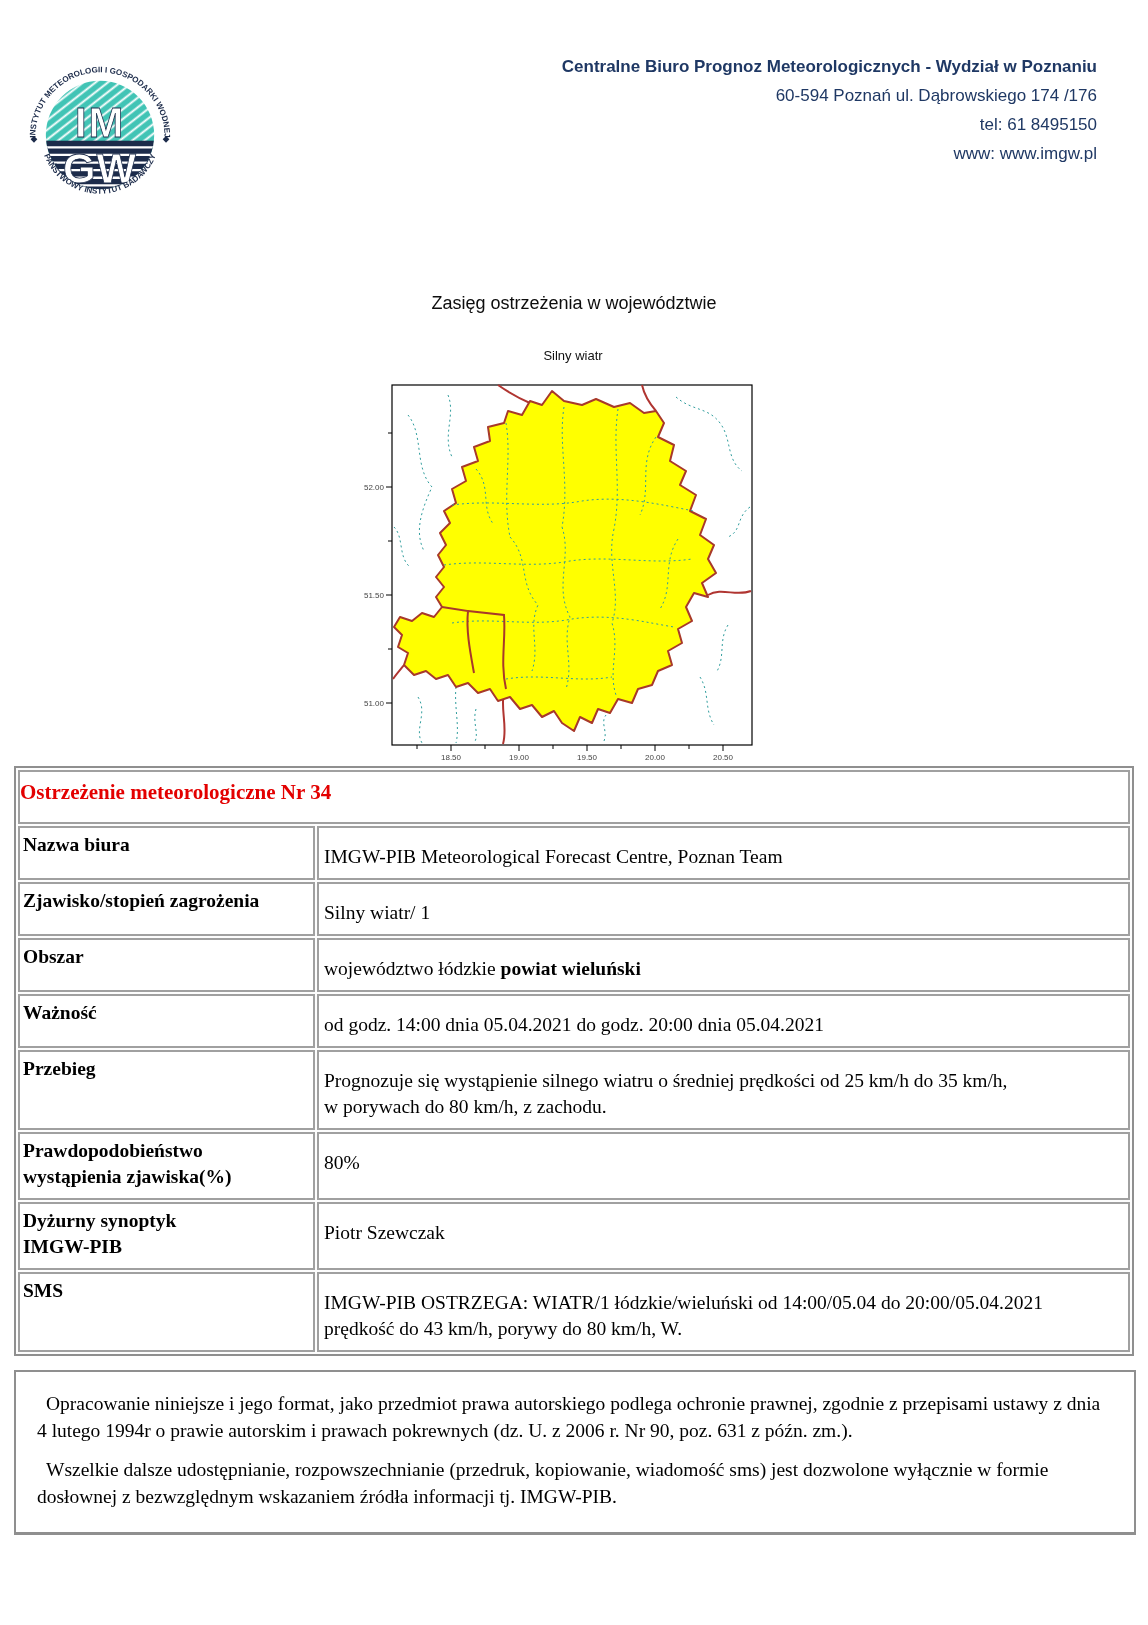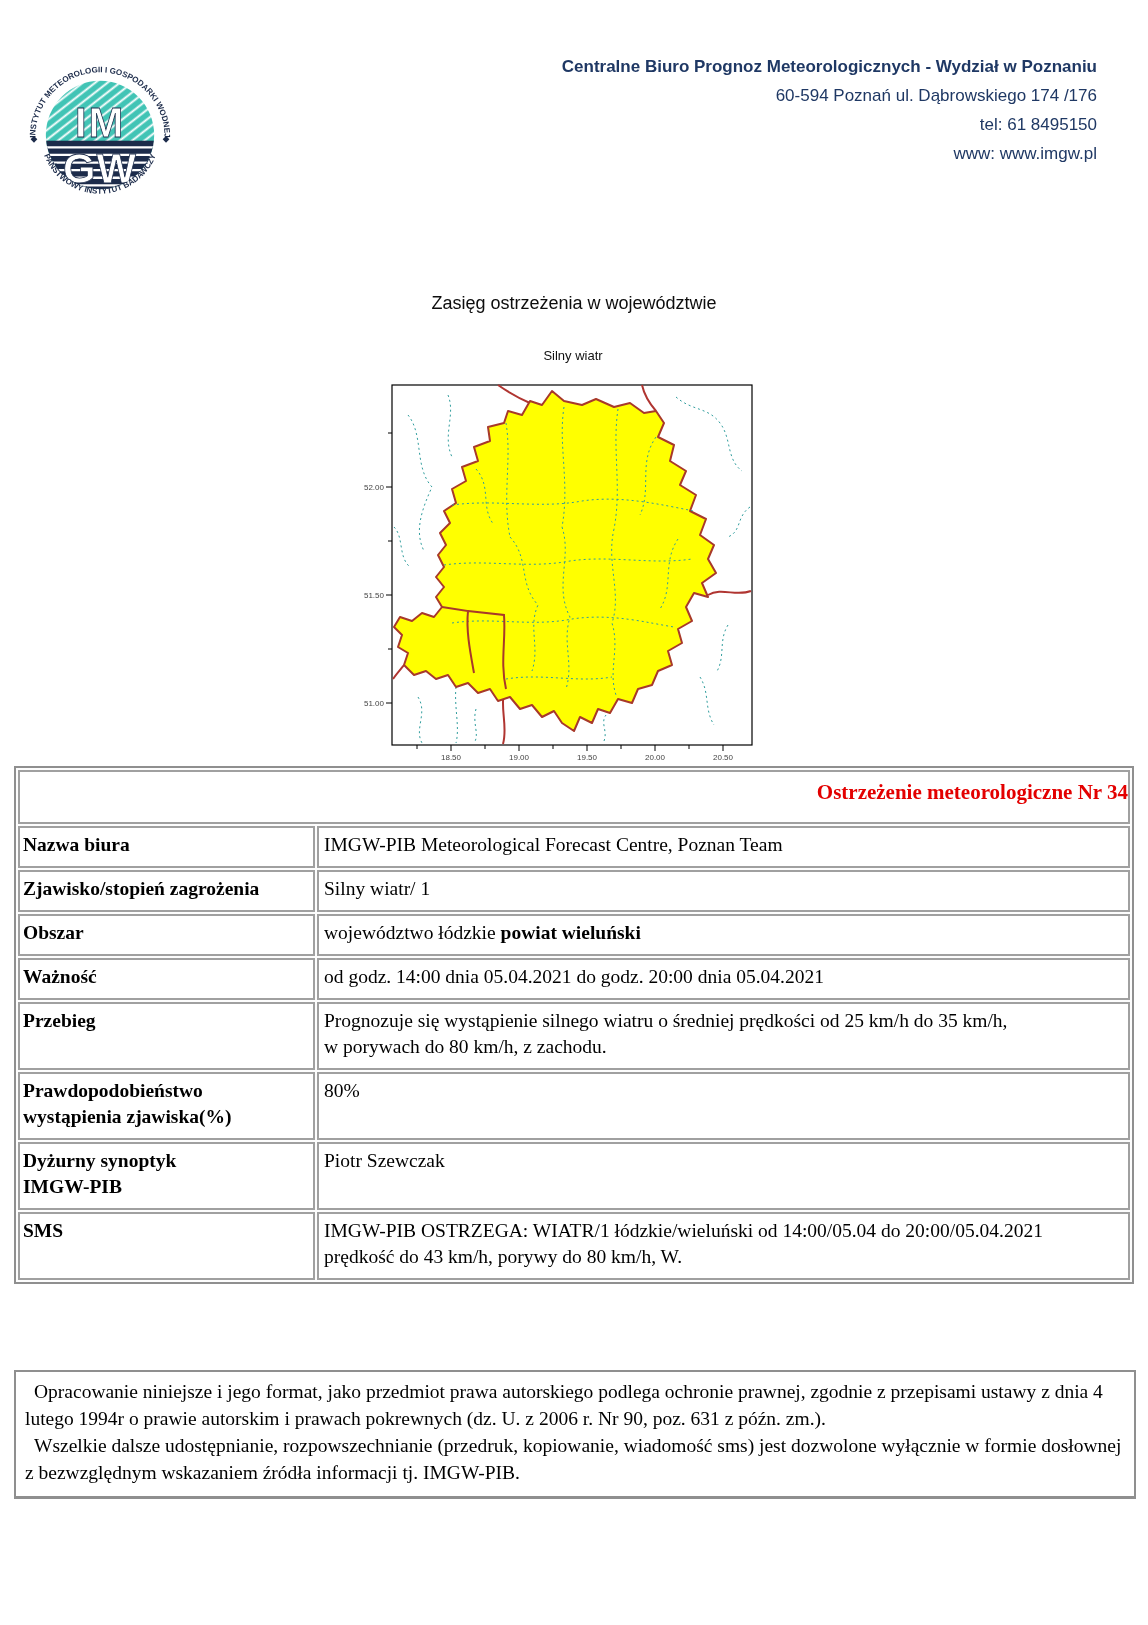--- a/index.html
+++ b/index.html
@@ -15,29 +15,29 @@
         font-size:18px;color:#0d0d0d;}
   
   .map-title{position:absolute;top:348px;left:358px;width:400px;padding-left:30px;
         box-sizing:border-box;text-align:center;font-size:13px;color:#111;}
   .map-svg{position:absolute;left:356px;top:379px;}
   
   .tbl{position:absolute;top:766px;left:14px;width:1120px;border-collapse:separate;
         border-spacing:2px;border:2px solid #8f8f8f;background:#fdfdfd;
         font-family:"Liberation Serif",serif;font-size:19.5px;color:#000;}
   .tbl td,.tbl th{border:2px solid #a0a0a0;background:#fff;vertical-align:top;}
-  .tbl th.hdr{height:32px;text-align:right;font-weight:bold;font-size:21px;
+  .tbl th.hdr{height:32px;text-align:left;font-weight:bold;font-size:21px;
         padding:8px 0 10px 0;}
   .tbl td.lbl{width:286px;font-weight:bold;padding:4px 4px 8px 3px;line-height:26px;}
-  .tbl td.val{padding:4px 6px 8px 5px;line-height:26px;}
+  .tbl td.val{padding:16px 6px 8px 5px;line-height:26px;}
   
   .legal{position:absolute;top:1370px;left:14px;width:1100px;border:2px solid #8f8f8f;
         border-bottom-width:3px;padding:6px 9px 10px 9px;
         font-family:"Liberation Serif",serif;font-size:19.5px;line-height:27px;color:#000;}
-  .legal p{margin:0;text-indent:9px;}
+  .legal p{margin:12px;text-indent:9px;}
 </style>
 </head>
 <body>
 
 <div class="page">
 
   <svg class="logo" viewBox="0 0 160 160">
     <defs>
       <clipPath id="logoClip">
           <circle cx="80" cy="80" r="57"></circle>

